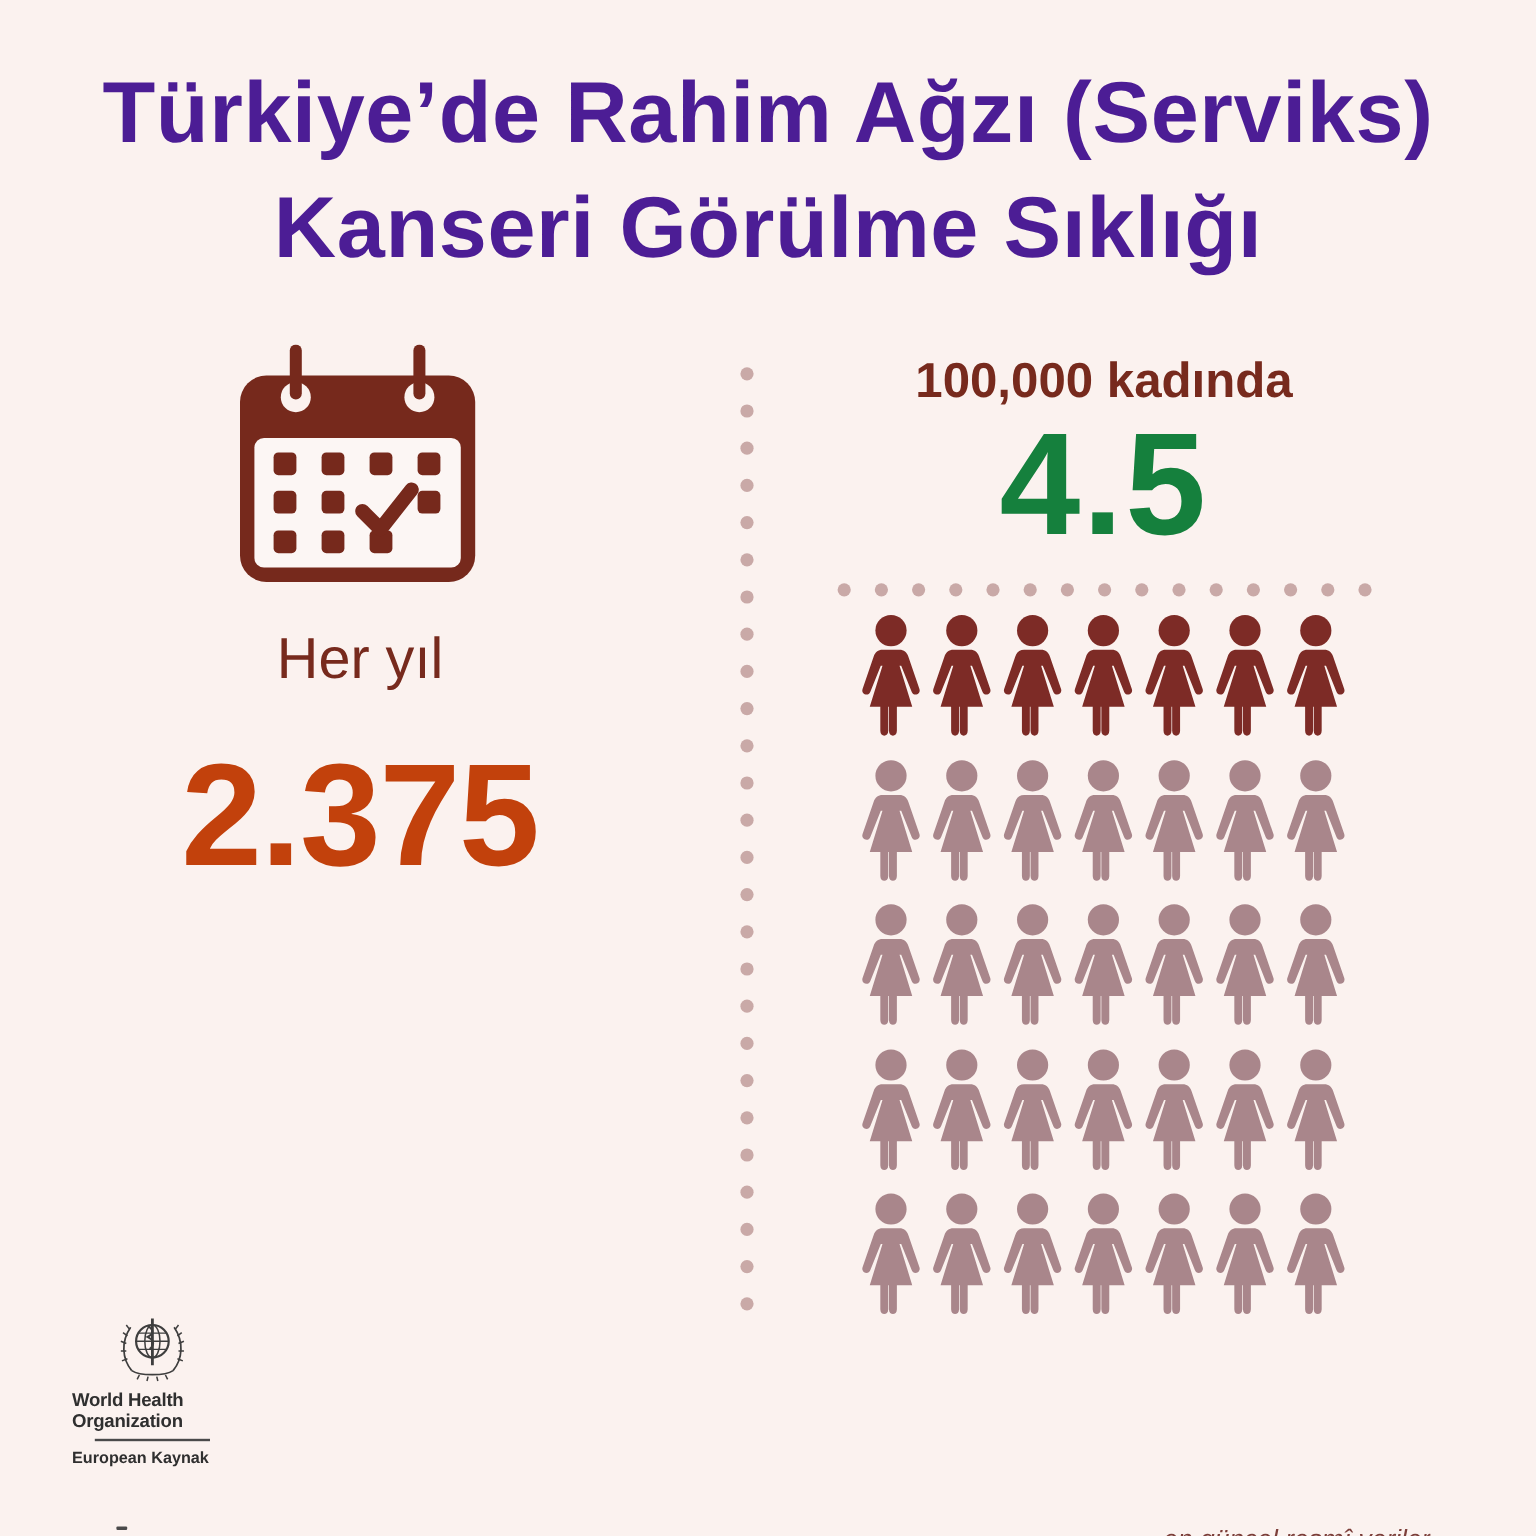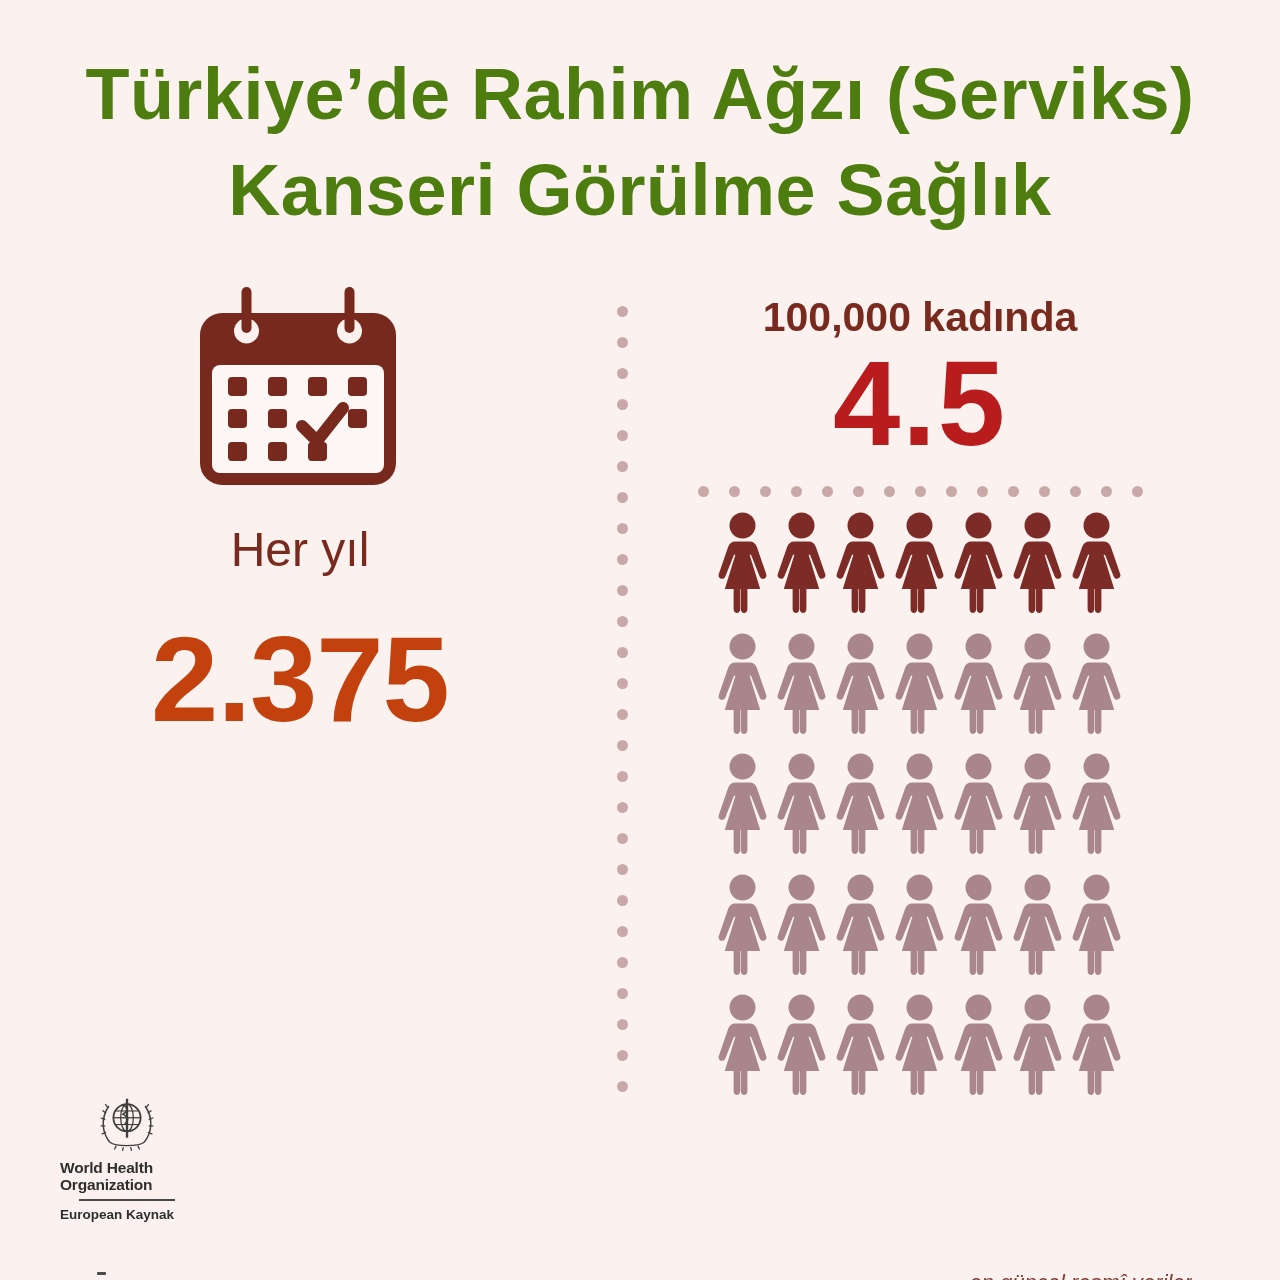--- a/index.html
+++ b/index.html
@@ -4,35 +4,35 @@
 <style>
   html,body{margin:0;padding:0;}
   body{font-family:"Liberation Sans", sans-serif;}
   .canvas{
     position:relative;width:1280px;height:1280px;overflow:hidden;
     background:#FBF2EF;color:#772A1D;
   }
   
   .title{
     position:absolute;top:46px;left:0;width:1280px;text-align:center;
-    font-size:72px;font-weight:800;line-height:96px;letter-spacing:.5px;color:#4d7c0f;
+    font-size:72px;font-weight:800;line-height:96px;letter-spacing:.5px;color:#4c1d95;
   }
   
   .left-panel{position:absolute;left:25px;top:0;width:550px;text-align:center;}
   .calendar{position:absolute;left:173px;top:287px;width:200px;height:200px;}
   .her-yil{position:absolute;left:0;top:520px;width:550px;font-size:48px;font-weight:400;line-height:60px;}
   .big-num{position:absolute;left:0;top:614px;width:550px;font-size:121px;font-weight:800;line-height:130px;letter-spacing:-1px;color:#c2410c;}
   .caption{position:absolute;left:0;top:703px;width:550px;font-size:52px;font-weight:700;line-height:67px;}
   
   .v-dots{position:absolute;left:617px;top:306px;display:flex;flex-direction:column;gap:20px;}
   .dot{width:11px;height:11px;border-radius:50%;background:#C9A9A7;}
   
   .right-panel{position:absolute;left:640px;top:0;width:560px;text-align:center;}
   .per-100k{position:absolute;left:0;top:294px;width:560px;font-size:41px;font-weight:700;text-align:center;}
-  .rate{position:absolute;left:0;top:338px;width:560px;font-size:121px;font-weight:800;line-height:130px;letter-spacing:2px;color:#b91c1c;}
+  .rate{position:absolute;left:0;top:338px;width:560px;font-size:121px;font-weight:800;line-height:130px;letter-spacing:2px;color:#15803d;}
   .h-dots{position:absolute;left:0;top:486px;width:560px;display:flex;flex-direction:row;gap:20px;justify-content:center;}
   .pictogram{
     position:absolute;left:713px;top:512px;width:413px;
     display:grid;grid-template-columns:repeat(7,59px);grid-auto-rows:120.5px;
   }
   .woman{width:57px;height:106px;display:block;margin:0 auto;}
   
   .who{position:absolute;left:60px;top:1096px;width:134px;text-align:left;color:#2F2F2F;}
   .who-emblem{width:58px;height:58px;margin:0 auto;display:block;}
   .who-name{font-size:15.5px;font-weight:700;line-height:17px;margin-top:5px;letter-spacing:-.2px;}
@@ -51,21 +51,21 @@
   .cutoff-right span{display:block;margin-top:-1px;line-height:1;}
   .cutoff-left{position:absolute;left:97px;top:1272px;width:9px;height:2.5px;background:#4A4A4A;border-radius:1px;}
 </style>
 </head>
 <body>
 
 <div class="canvas">
 
   <div class="title">
     <div>Türkiye’de Rahim Ağzı (Serviks)</div>
-    <div>Kanseri Görülme Sağlık</div>
+    <div>Kanseri Görülme Sıklığı</div>
   </div>
 
   <div class="left-panel">
     <svg class="calendar" viewBox="0 0 200 200" xmlns="http://www.w3.org/2000/svg">
       <g fill="#76291C">
         <rect x="2" y="26" width="196" height="172" rx="22"></rect>
       </g>
       <rect x="14" y="78" width="172" height="108" rx="8" fill="#FCF6F4"></rect>
       <circle cx="48.5" cy="44" r="12.5" fill="#FBF2EF"></circle>
       <circle cx="151.5" cy="44" r="12.5" fill="#FBF2EF"></circle>

